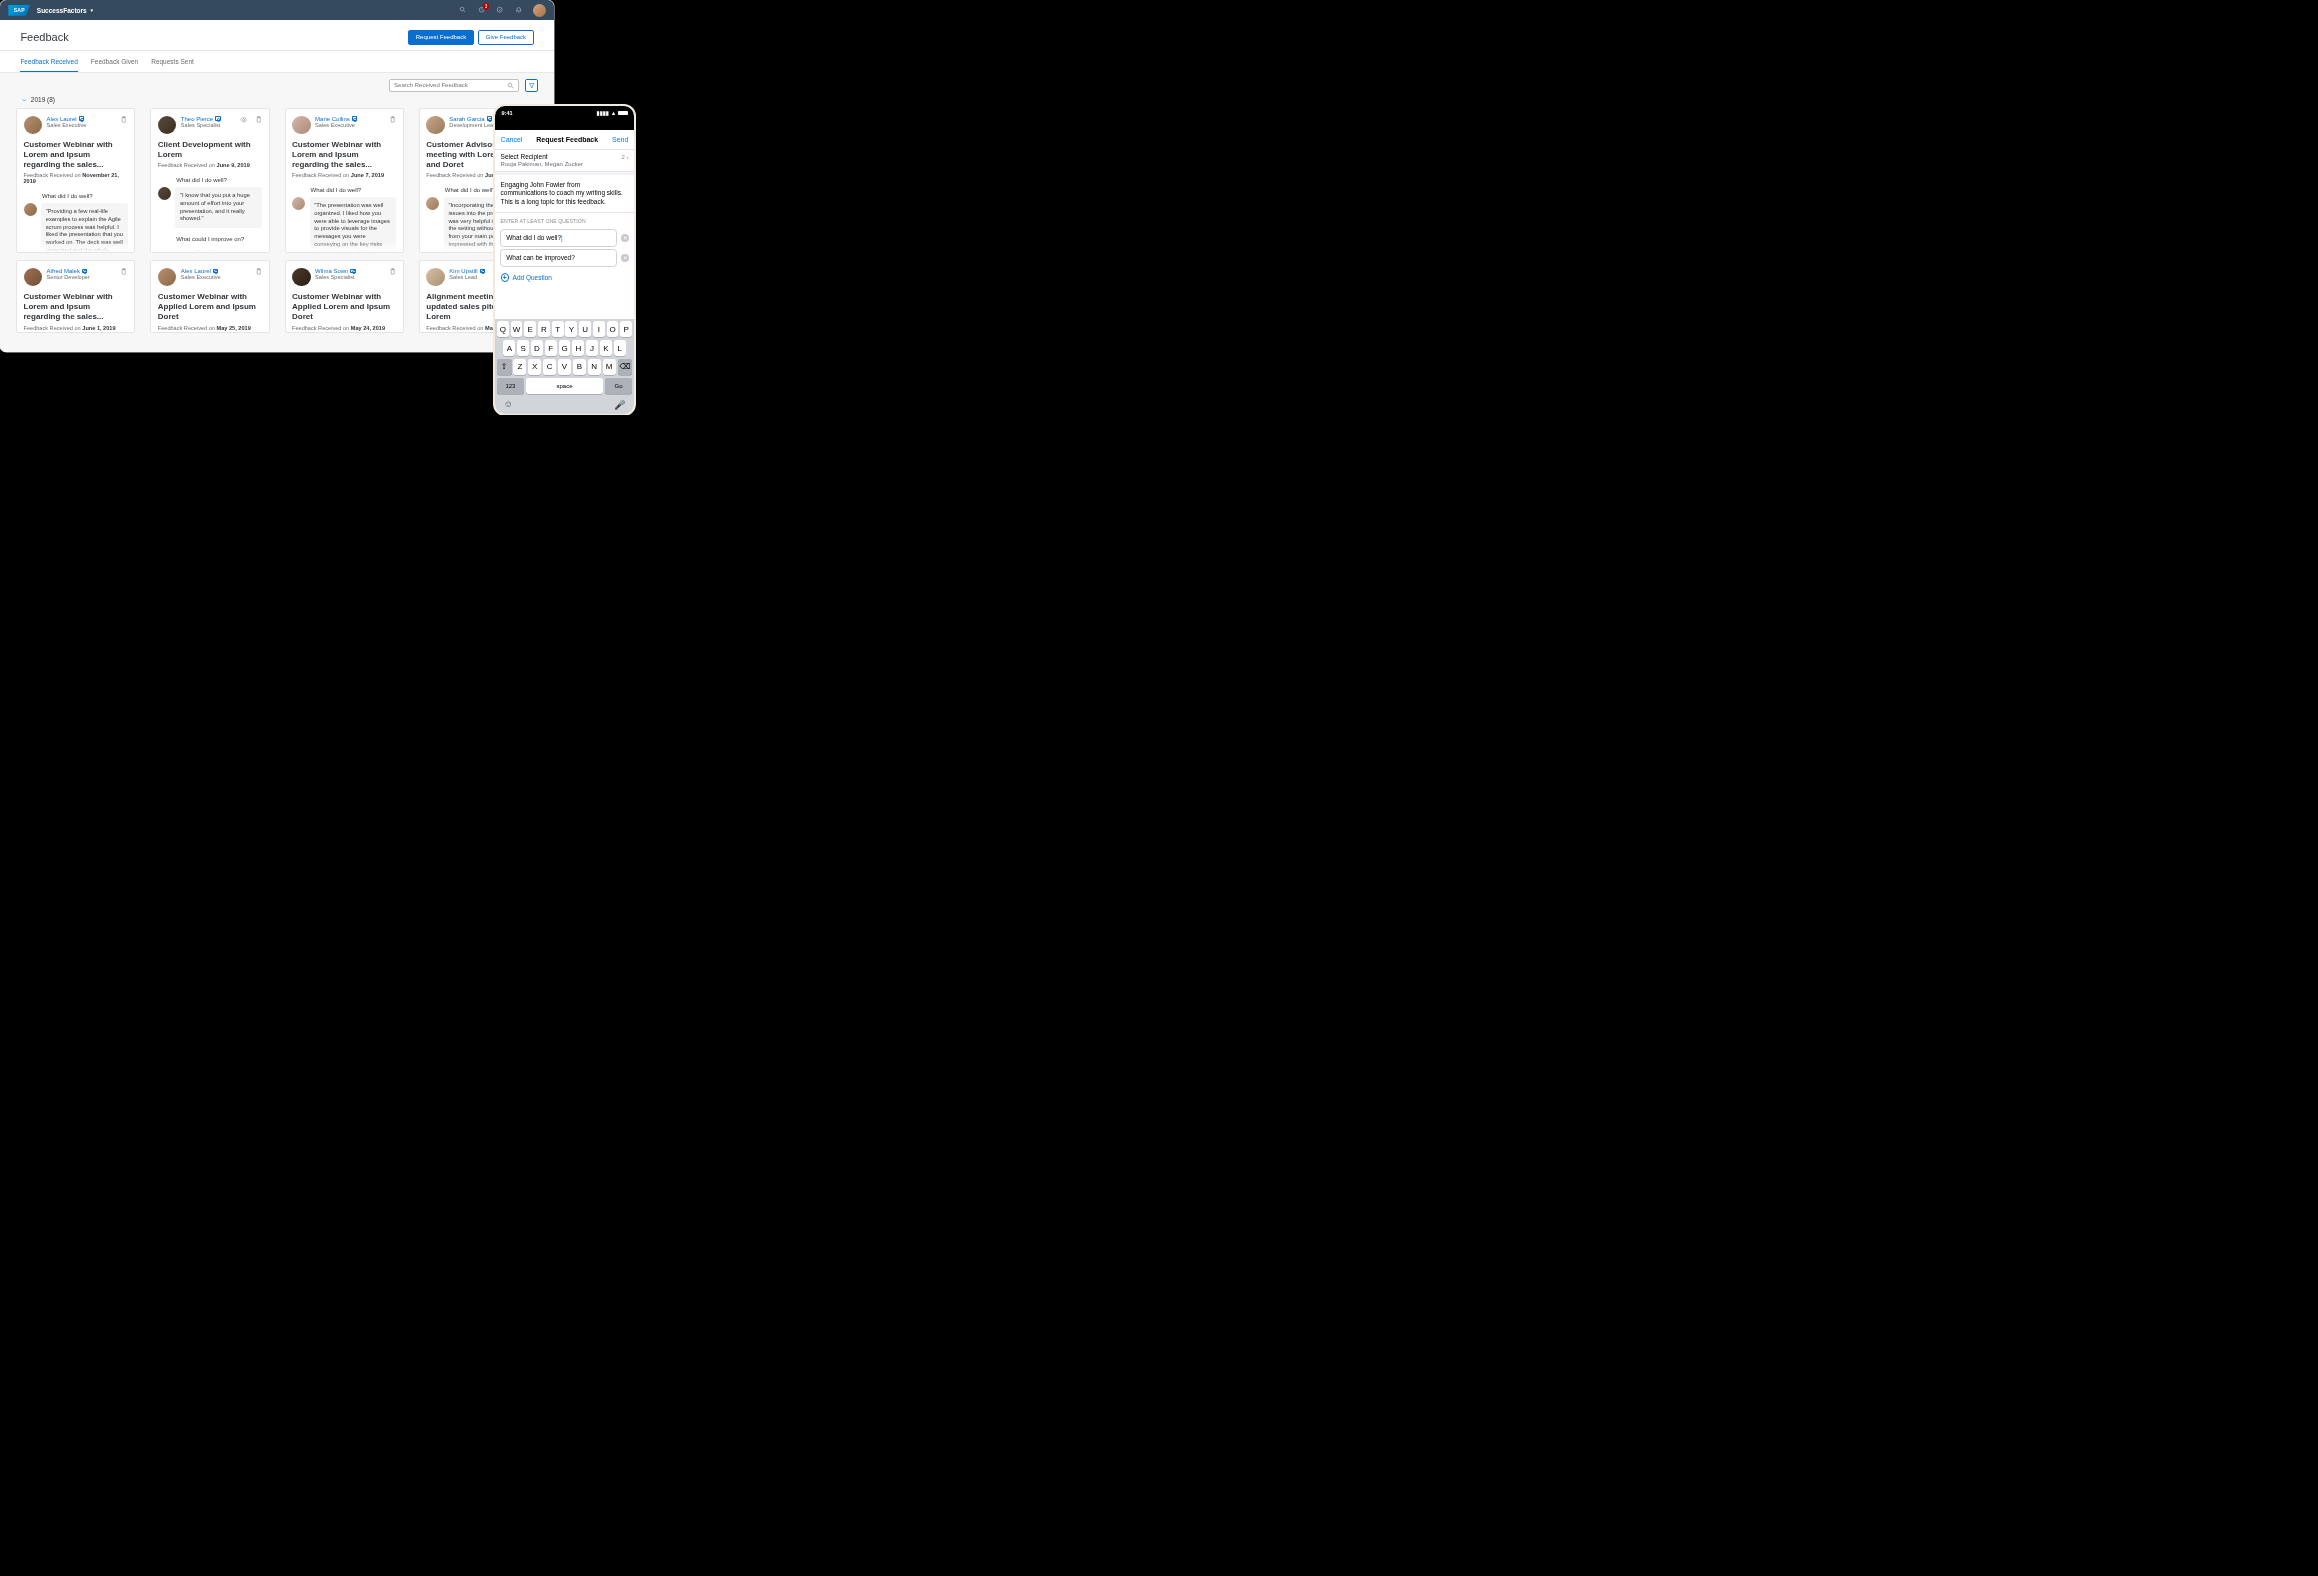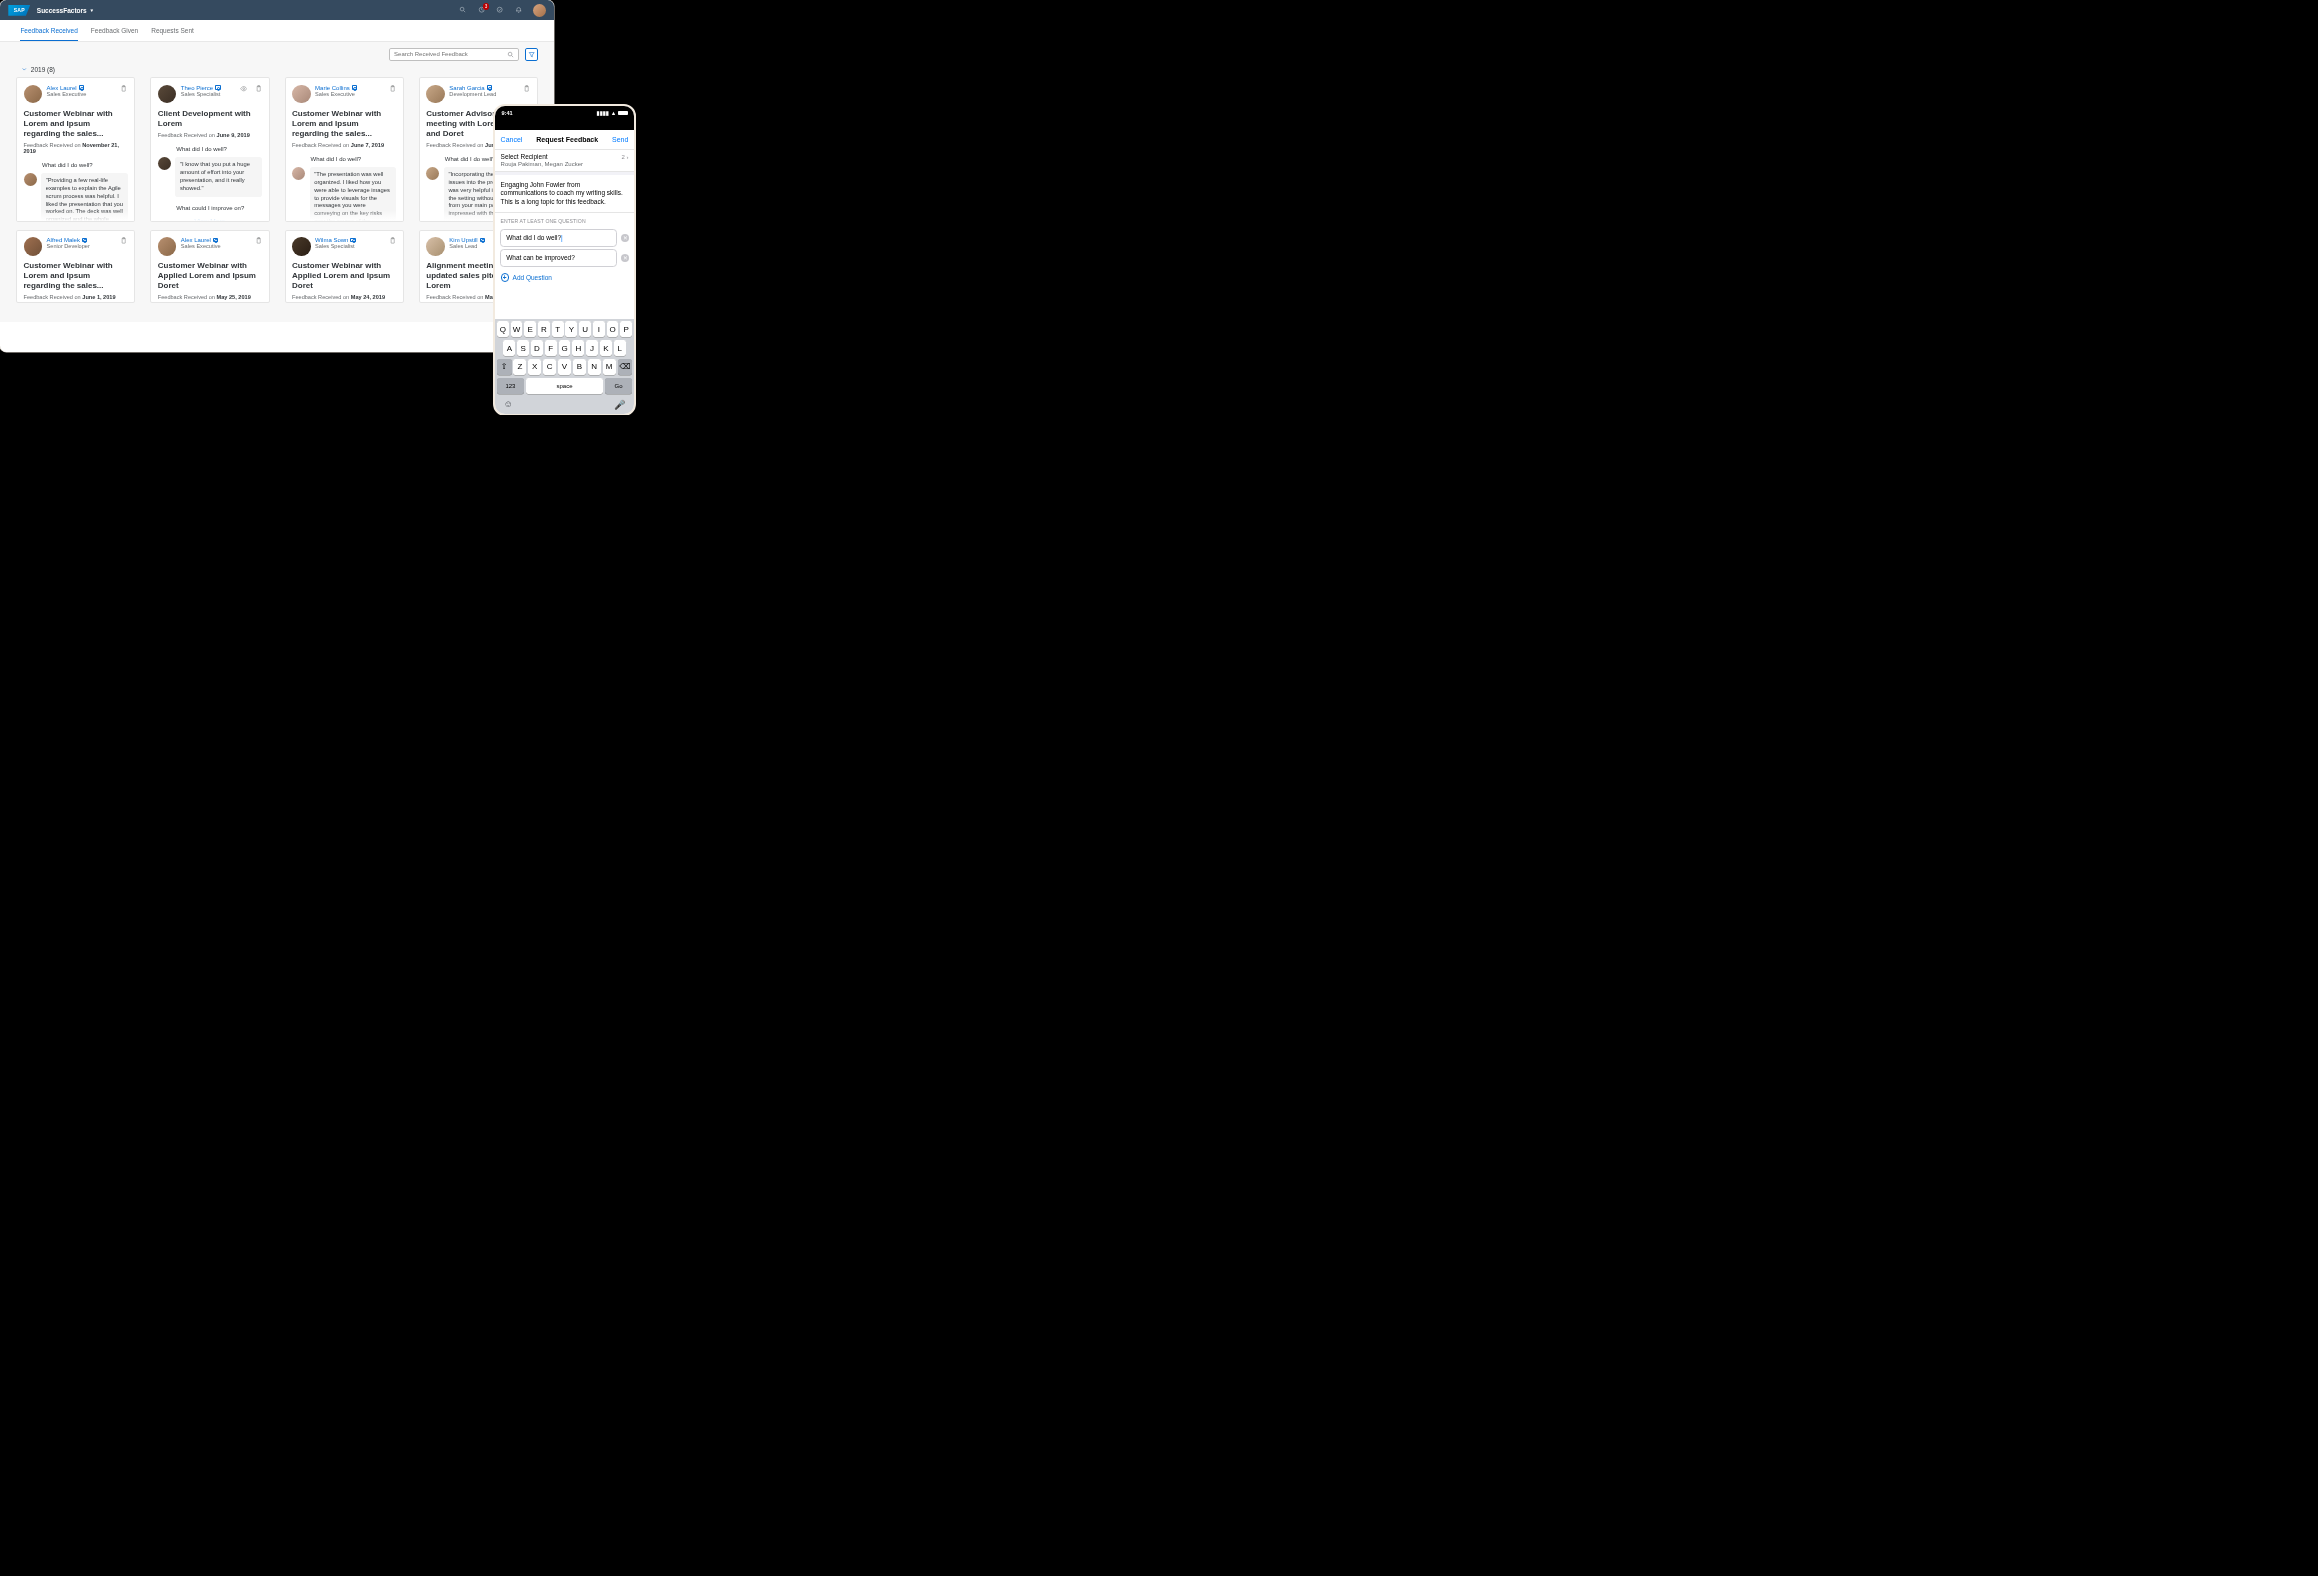--- a/index.html
+++ b/index.html
@@ -134,20 +134,27 @@
       <div class="shell-ico">
           <svg class="ic" viewBox="0 0 24 24">
             <path d="M6 16 v-5 a6 6 0 0 1 12 0 v5 h2 H4 z"></path>
             <path d="M10 19 a2 2 0 0 0 4 0"></path>
           </svg>
         </div>
       <div class="avatar-shell"></div>
     </div>
   </div>
 
+  <div class="page-head">
+    <div class="page-title">Feedback</div>
+    <div class="head-btns">
+      <div class="btn btn-primary">Request Feedback</div>
+      <div class="btn btn-ghost">Give Feedback</div>
+    </div>
+  </div>
 
   <div class="tabs">
     <div class="tab active">Feedback Received</div>
     <div class="tab">Feedback Given</div>
     <div class="tab">Requests Sent</div>
   </div>
 
   <div class="content">
     <div class="toolbar">
       <div class="search">

